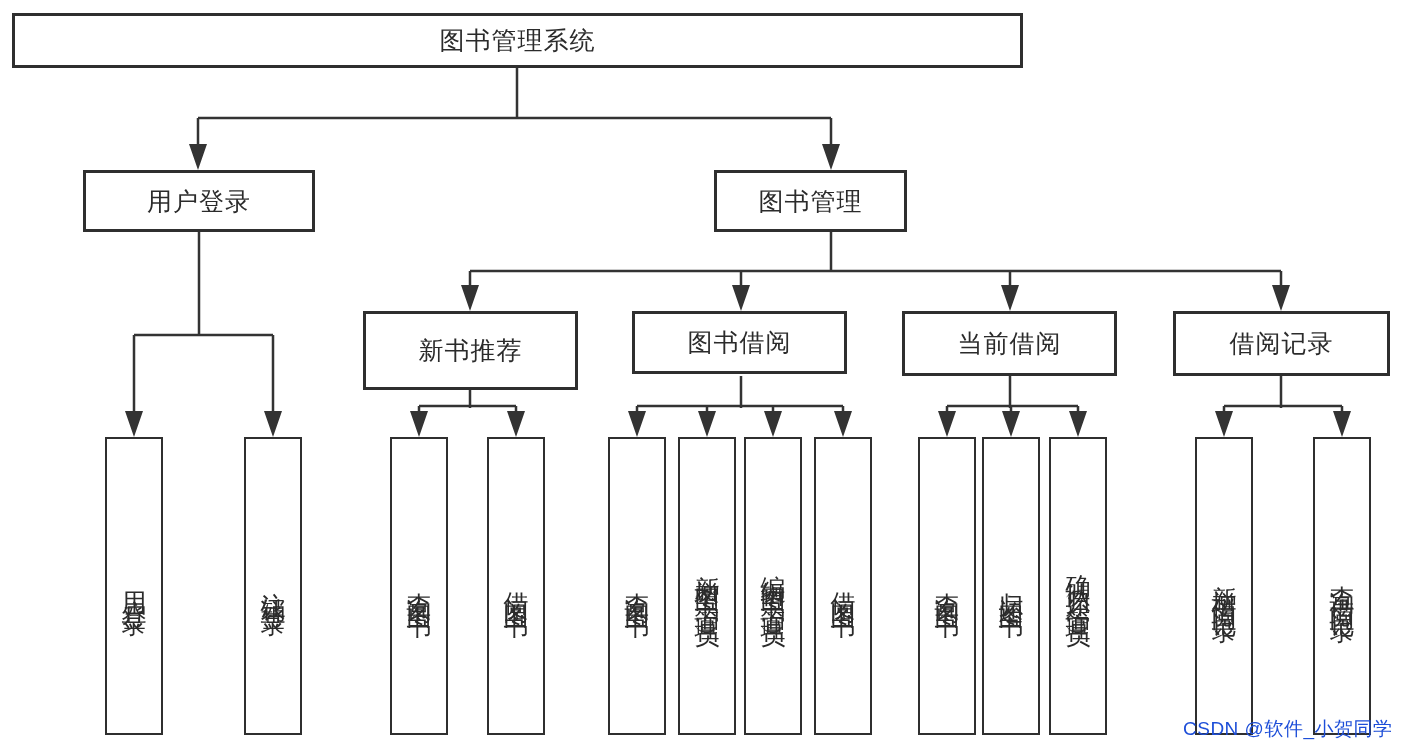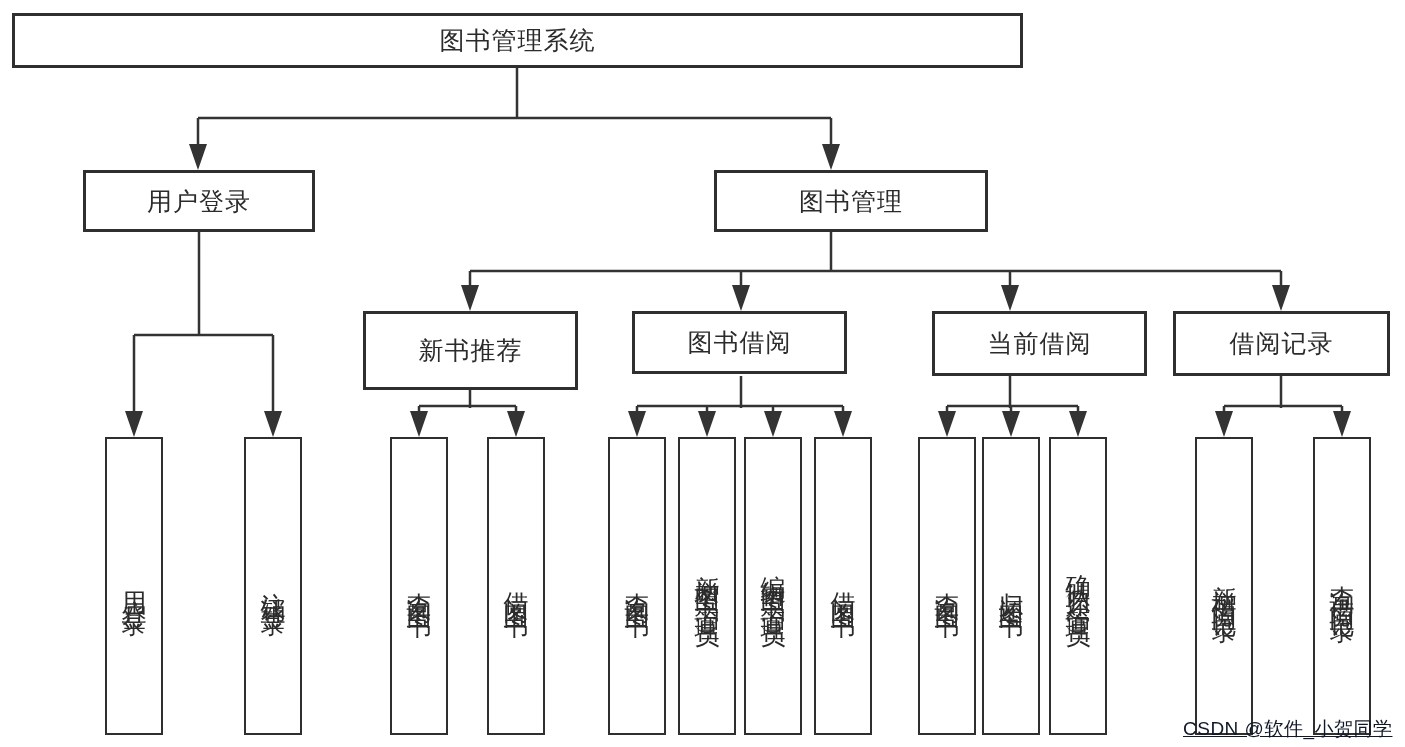--- a/index.html
+++ b/index.html
@@ -41,24 +41,23 @@
     letter-spacing: 7px;
     line-height: 1;
     white-space: normal;
     max-height: 288px;
   }
   .watermark {
     position: absolute;
     left: 1183px;
     top: 716px;
     font-size: 19px;
-    color: #0f172a;
+    color: #1d4ed8;
     letter-spacing: 0.5px;
     white-space: nowrap;
-    text-decoration: underline;
   }
 </style>
 </head>
 <body>
 
 <div class="stage">
 
   <svg class="connectors" viewBox="0 0 1405 747" xmlns="http://www.w3.org/2000/svg">
     <path d="M517 68 V118 M198 118 H831 M198 118 V148 M831 118 V148
              M199 232 V335 M134 335 H273 M134 335 V415 M273 335 V415
@@ -79,31 +78,31 @@
              M1333 411 L1351 411 L1342 437 Z" fill="#333333" stroke="none"></path>
   </svg>
 
   <div class="box" style="left:12px; top:13px; width:1011px; height:55px;">
     <span class="lbl">图书管理系统</span>
   </div>
 
   <div class="box" style="left:83px; top:170px; width:232px; height:62px;">
     <span class="lbl">用户登录</span>
   </div>
-  <div class="box" style="left:714px; top:170px; width:274px; height:62px;">
+  <div class="box" style="left:714px; top:170px; width:193px; height:62px;">
     <span class="lbl">图书管理</span>
   </div>
 
   <div class="box" style="left:363px; top:311px; width:215px; height:79px;">
     <span class="lbl">新书推荐</span>
   </div>
   <div class="box" style="left:632px; top:311px; width:215px; height:63px;">
     <span class="lbl">图书借阅</span>
   </div>
-  <div class="box" style="left:932px; top:311px; width:215px; height:65px;">
+  <div class="box" style="left:902px; top:311px; width:215px; height:65px;">
     <span class="lbl">当前借阅</span>
   </div>
   <div class="box" style="left:1173px; top:311px; width:217px; height:65px;text-align:right;">
     <span class="lbl">借阅记录</span>
   </div>
 
   <div class="box leaf" style="left:105px; top:437px; width:58px; height:298px;">
     <span class="lbl">用户登录</span>
   </div>
   <div class="box leaf" style="left:244px; top:437px; width:58px; height:298px;">

